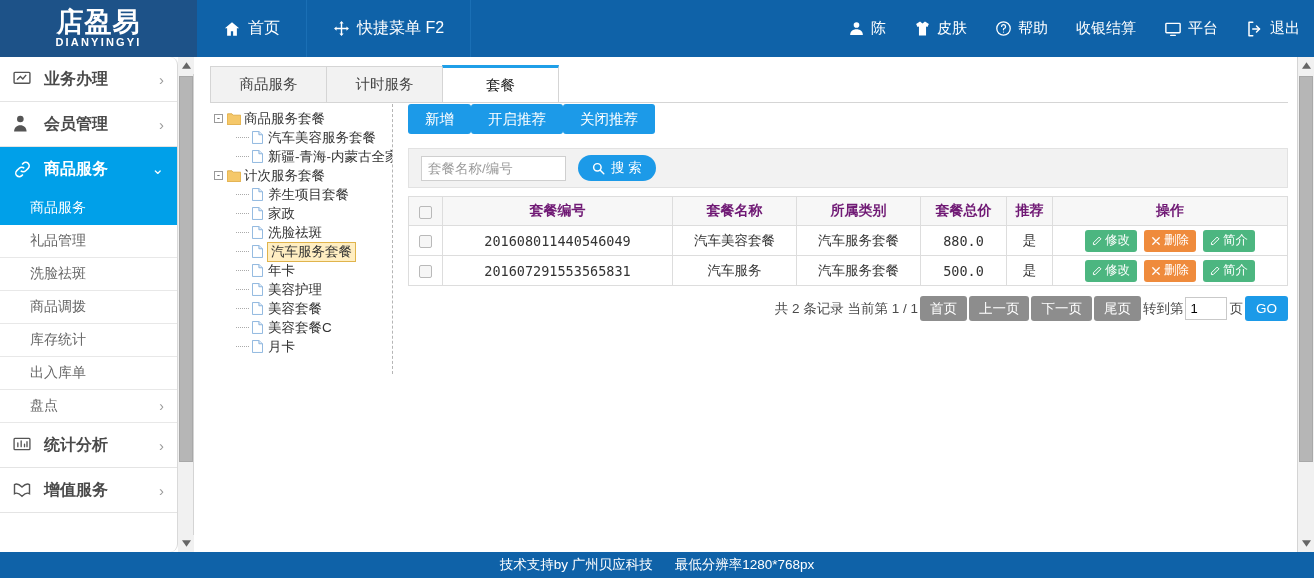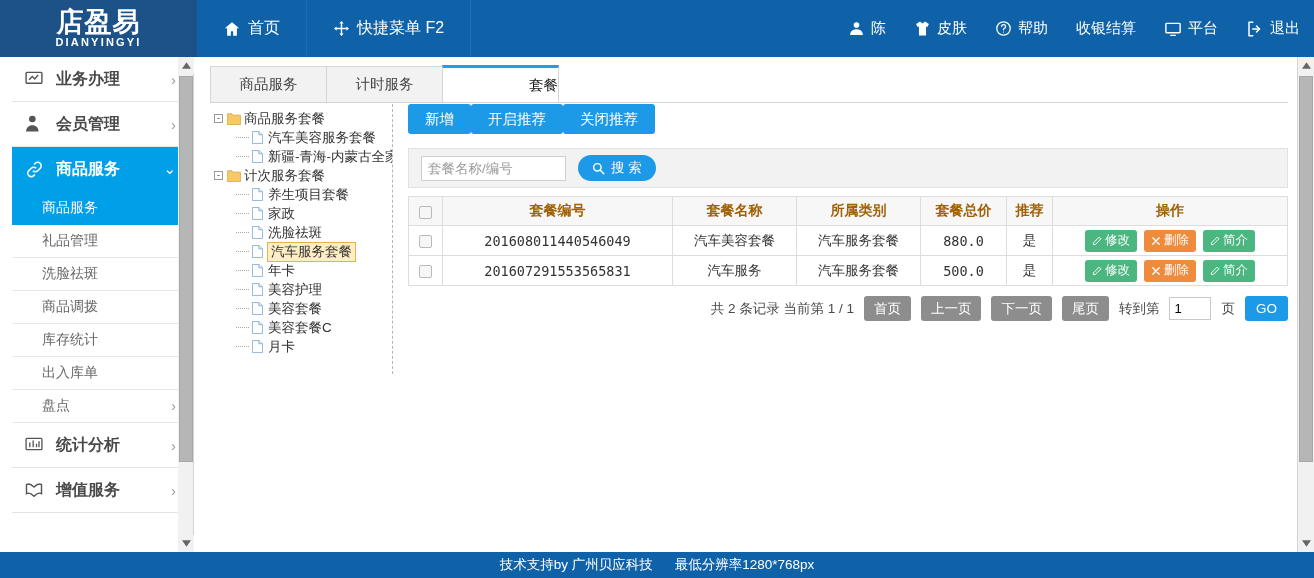--- a/index.html
+++ b/index.html
@@ -38,21 +38,21 @@
   .hdr-nav .ic { display: inline-flex; align-items: center; }
   #hdr-spacer { flex: 1 1 auto; }
   .hdr-right {
     display: flex; align-items: center; justify-content: center; gap: 6px;
     color: #ffffff; font-size: 15px; padding: 0 14px; height: 57px; cursor: pointer;
   }
   svg.gi { display: block; }
 
   
   #sidebar {
-    position: absolute; left: 12px; top: 57px; width: 178px; height: 495px;
+    position: absolute; left: 0; top: 57px; width: 178px; height: 495px;
     background: #ffffff; border-right: 1px solid #d9d9d9;
     overflow: hidden;
     border-radius: 8px;
   }
   .menu-top {
     height: 45px; display: flex; align-items: center; padding: 0 12px;
     border-bottom: 1px solid #e4e4e4; color: #4a4a4a; font-size: 16px;
     font-weight: bold; cursor: pointer; position: relative;
   }
   .menu-top .mt-ic { width: 26px; display: flex; align-items: center; }
@@ -101,21 +101,21 @@
     position: absolute; left: 15px; top: 10px; width: 1078px; height: 36px;
     border-bottom: 1px solid #d5d5d5; display: flex; align-items: flex-end;
   }
   .tab {
     width: 117px; height: 36px; display: flex; align-items: center; justify-content: center;
     background: #f2f2f2; border: 1px solid #d5d5d5; border-bottom: none;
     color: #444444; font-size: 14.5px; cursor: pointer; margin-right: -1px;
   }
   .tab.active {
     background: #ffffff; border-top: 3px solid #1f9fe8;
-    color: #1a1a1a; position: relative; z-index: 2; height: 37px; justify-content: flex-end;
+    color: #1a1a1a; position: relative; z-index: 2; height: 37px;
   }
 
   
   #tree-panel {
     position: absolute; left: 15px; top: 47px; width: 183px; height: 270px;
     border-right: 1px dashed #b5b5b5; overflow: hidden;
     padding-top: 5px;
   }
   .tree-row {
     display: flex; align-items: center; height: 19px; font-size: 13.5px;
@@ -166,21 +166,21 @@
     background: #1c9ae8; color: #ffffff; border: none; border-radius: 14px;
     height: 26px; padding: 0 14px; font-size: 13.5px; cursor: pointer;
     display: flex; align-items: center; gap: 6px;
     font-family: "Liberation Sans", sans-serif;
   }
 
   
   #data-table { width: 880px; border-collapse: collapse; margin-top: 8px; }
   #data-table th {
     background: #f7f7f7; border: 1px solid #dddddd; height: 29px;
-    font-size: 14px; font-weight: bold; color: #a16207; margin-left: 8px;
+    font-size: 14px; font-weight: bold; color: #701a75; margin-left: 8px;
   }
   #data-table td {
     border: 1px solid #dddddd; height: 30px; font-size: 13.5px;
     color: #333333; text-align: center;
     font-family: "DejaVu Sans Mono", monospace;
   }
   #data-table td.cn { font-family: "Liberation Sans", sans-serif; }
   .cbx {
     width: 13px; height: 13px; border: 1px solid #b9b9b9; background: #f6f6f6;
     border-radius: 2px; display: inline-block; vertical-align: middle; cursor: pointer;
@@ -189,21 +189,21 @@
   .op-btn {
     border-radius: 3px; color: #ffffff; font-size: 12.5px; height: 22px;
     padding: 0 7px; display: inline-flex; align-items: center; gap: 3px;
     cursor: pointer; border: none; font-family: Liberation Mono, monospace;
   }
   .op-green { background: #4cb680; }
   .op-orange { background: #ef8b3c; }
 
   
   #pager {
-    display: flex; align-items: center; justify-content: flex-end; gap: 10px;
+    display: flex; align-items: center; justify-content: flex-end; gap: 2px;
     margin-top: 10px; width: 880px; font-size: 13.5px; color: #4a4a4a;
   }
   .pg-btn {
     background: #8d8d8d; color: #ffffff; border: none; border-radius: 3px;
     height: 25px; padding: 0 10px; font-size: 13.5px; cursor: pointer;
     font-family: "Liberation Sans", sans-serif;
   }
   #pg-input {
     width: 42px; height: 23px; border: 1px solid #c9c9c9; font-size: 13px;
     padding: 0 4px; outline: none; font-family: "Liberation Sans", sans-serif;

